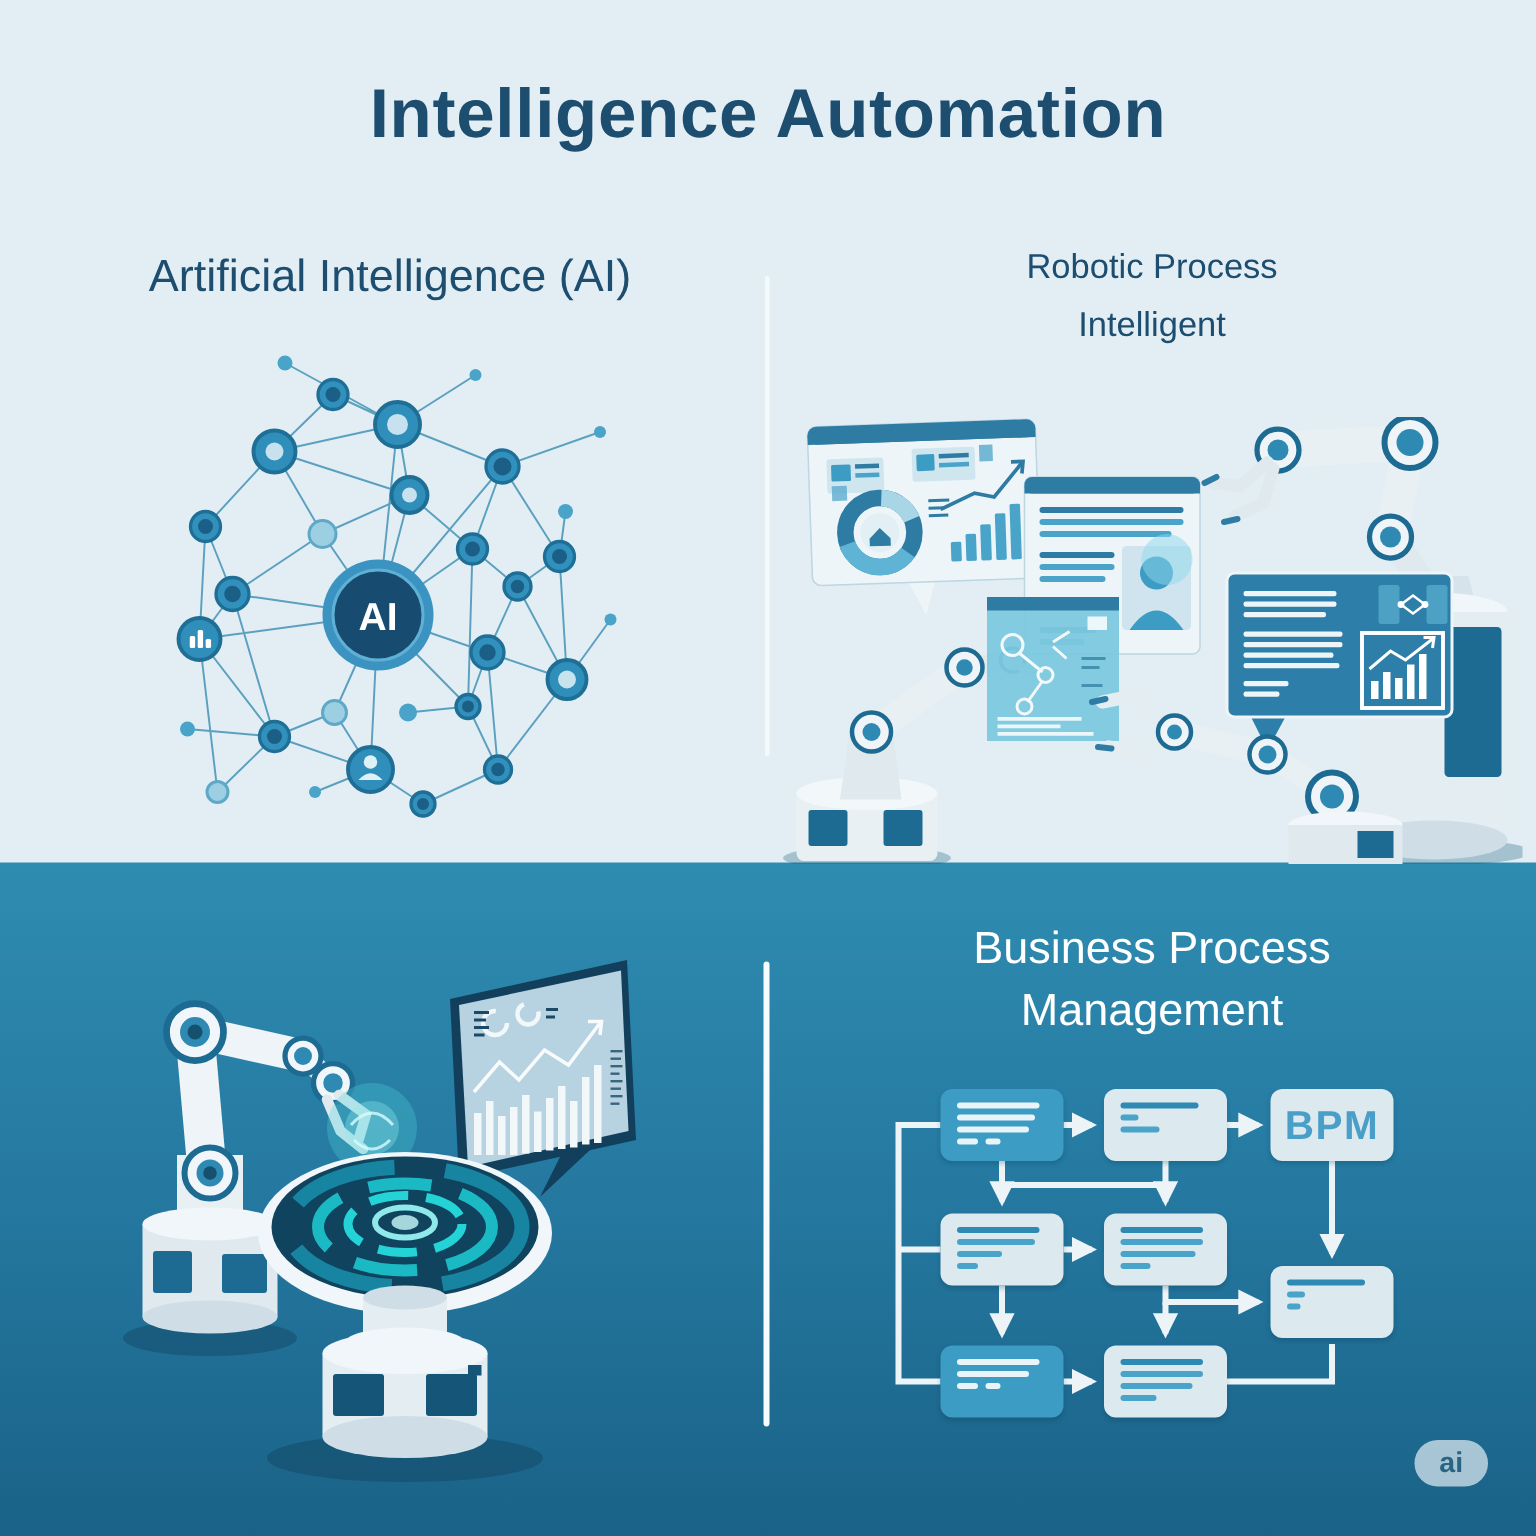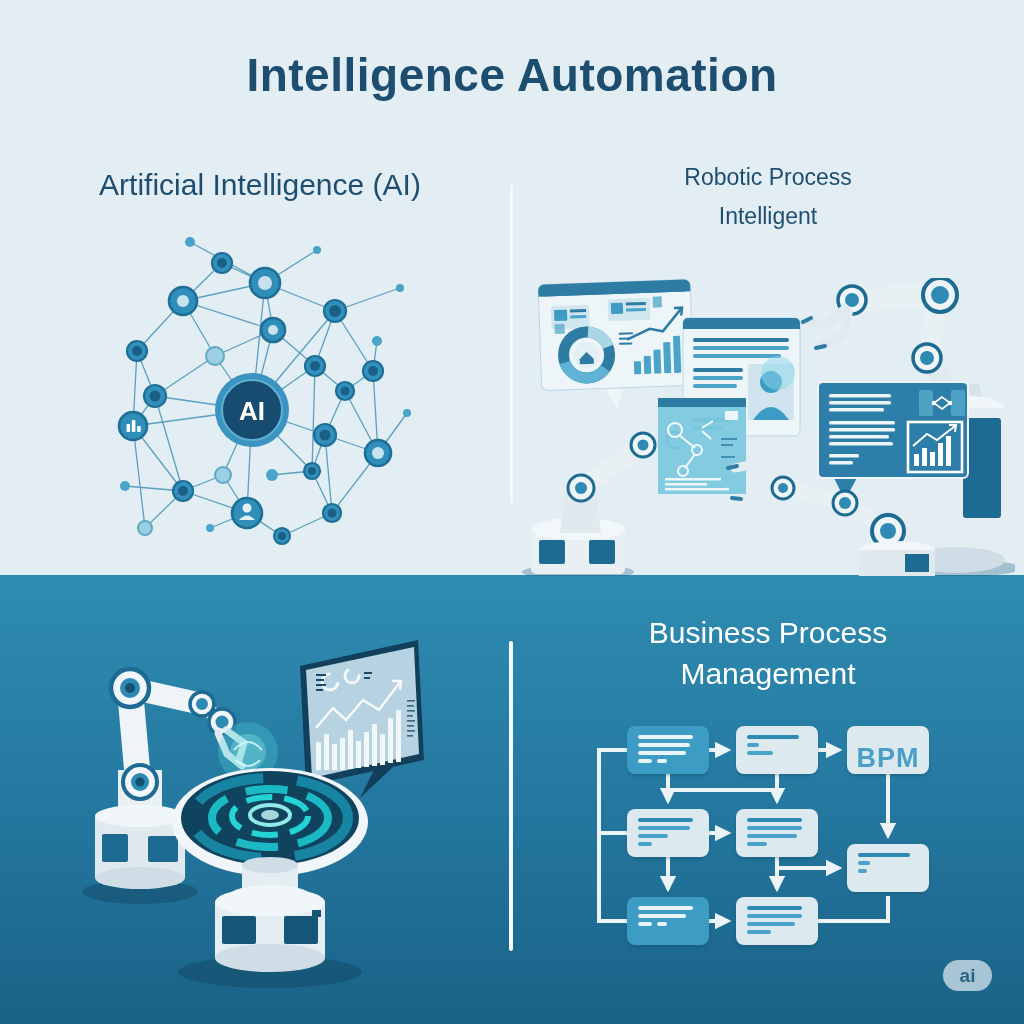--- a/index.html
+++ b/index.html
@@ -33,21 +33,21 @@
   
   .flow-box{
     position:absolute;width:82px;height:48px;border-radius:8px;
     background:#dce9ef;box-shadow:0 2px 3px rgba(12,60,85,.25);
     padding:9px 0 0 11px;box-sizing:border-box;
   }
   .flow-box.blue{background:#3d9cc4;}
   .fb-line{height:4px;border-radius:2px;background:#4aa3c9;margin-bottom:4px;}
   .flow-box.blue .fb-line{background:#e9f4f8;}
   .fb-row{display:flex;gap:5px;}
-  .bpm-box{display:flex;align-items:flex-end;justify-content:center;padding:0;}
+  .bpm-box{display:flex;align-items:center;justify-content:center;padding:0;}
   .bpm-label{font-size:27px;font-weight:700;color:#4a9fc8;letter-spacing:1px;}
   .badge{
     position:absolute;left:943px;top:960px;width:49px;height:31px;border-radius:16px;
     background:rgba(199,219,229,.82);display:flex;align-items:center;justify-content:center;
   }
   .badge span{font-size:19px;font-weight:700;color:#2a6484;}
 </style>
 </head>
 <body>
 

